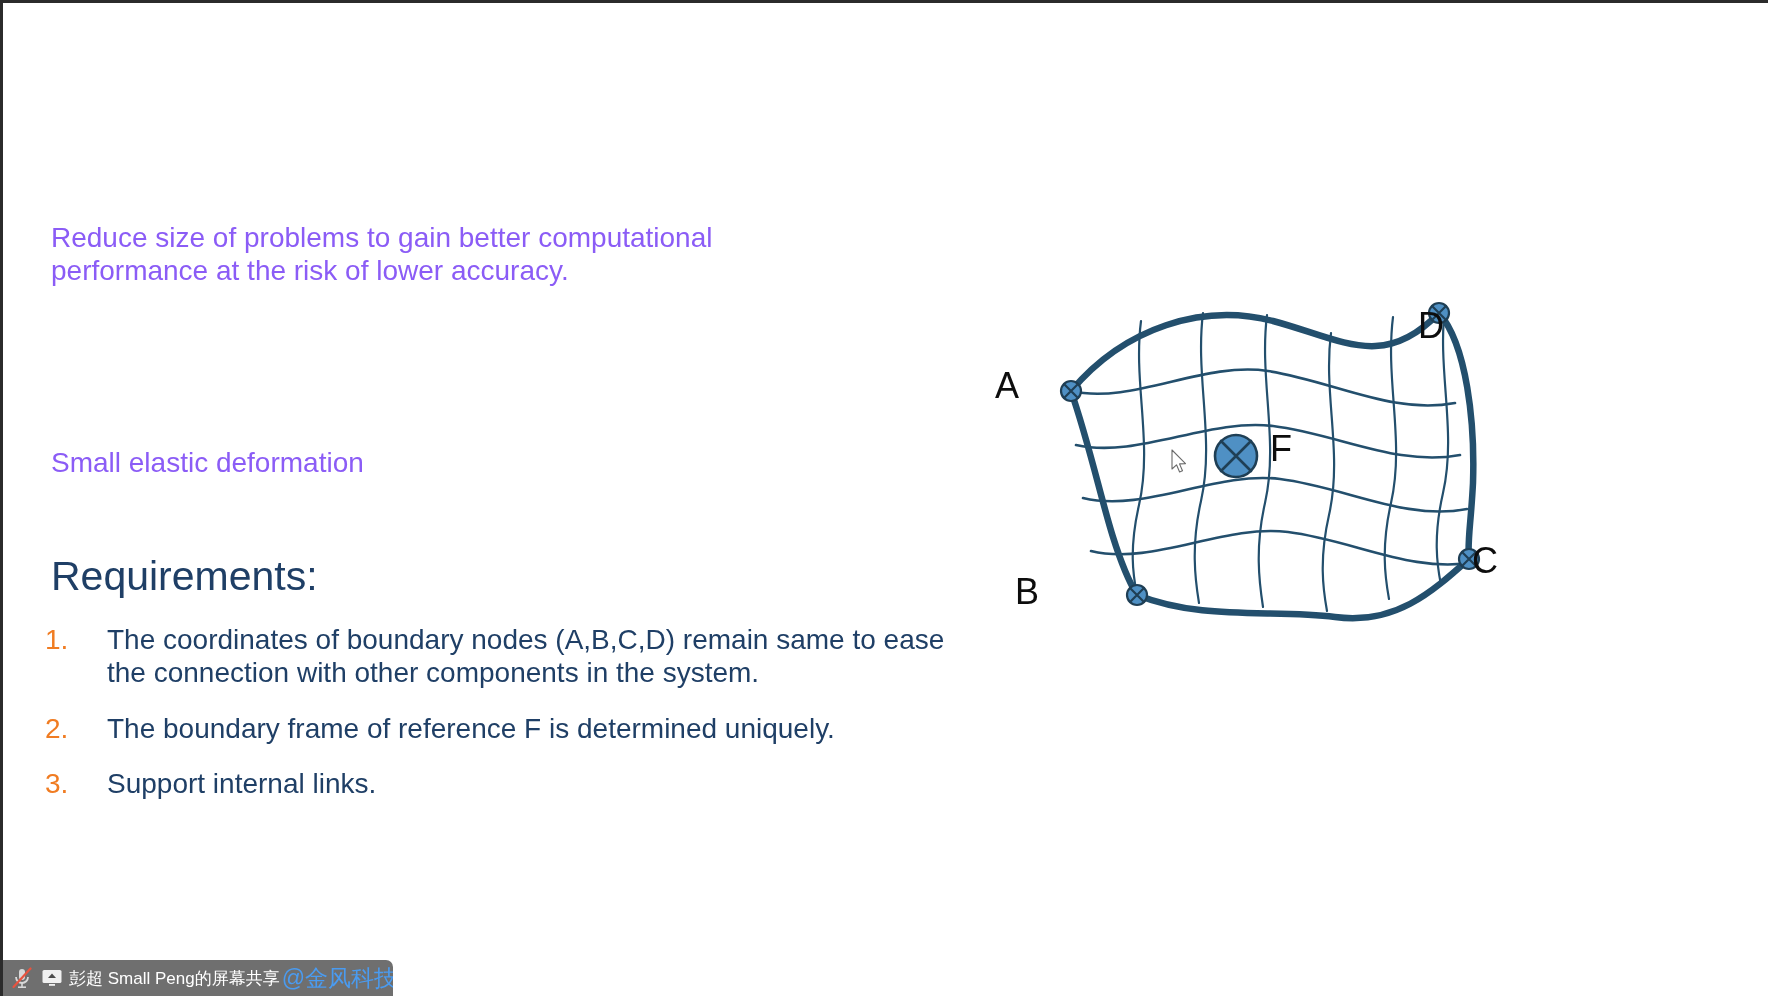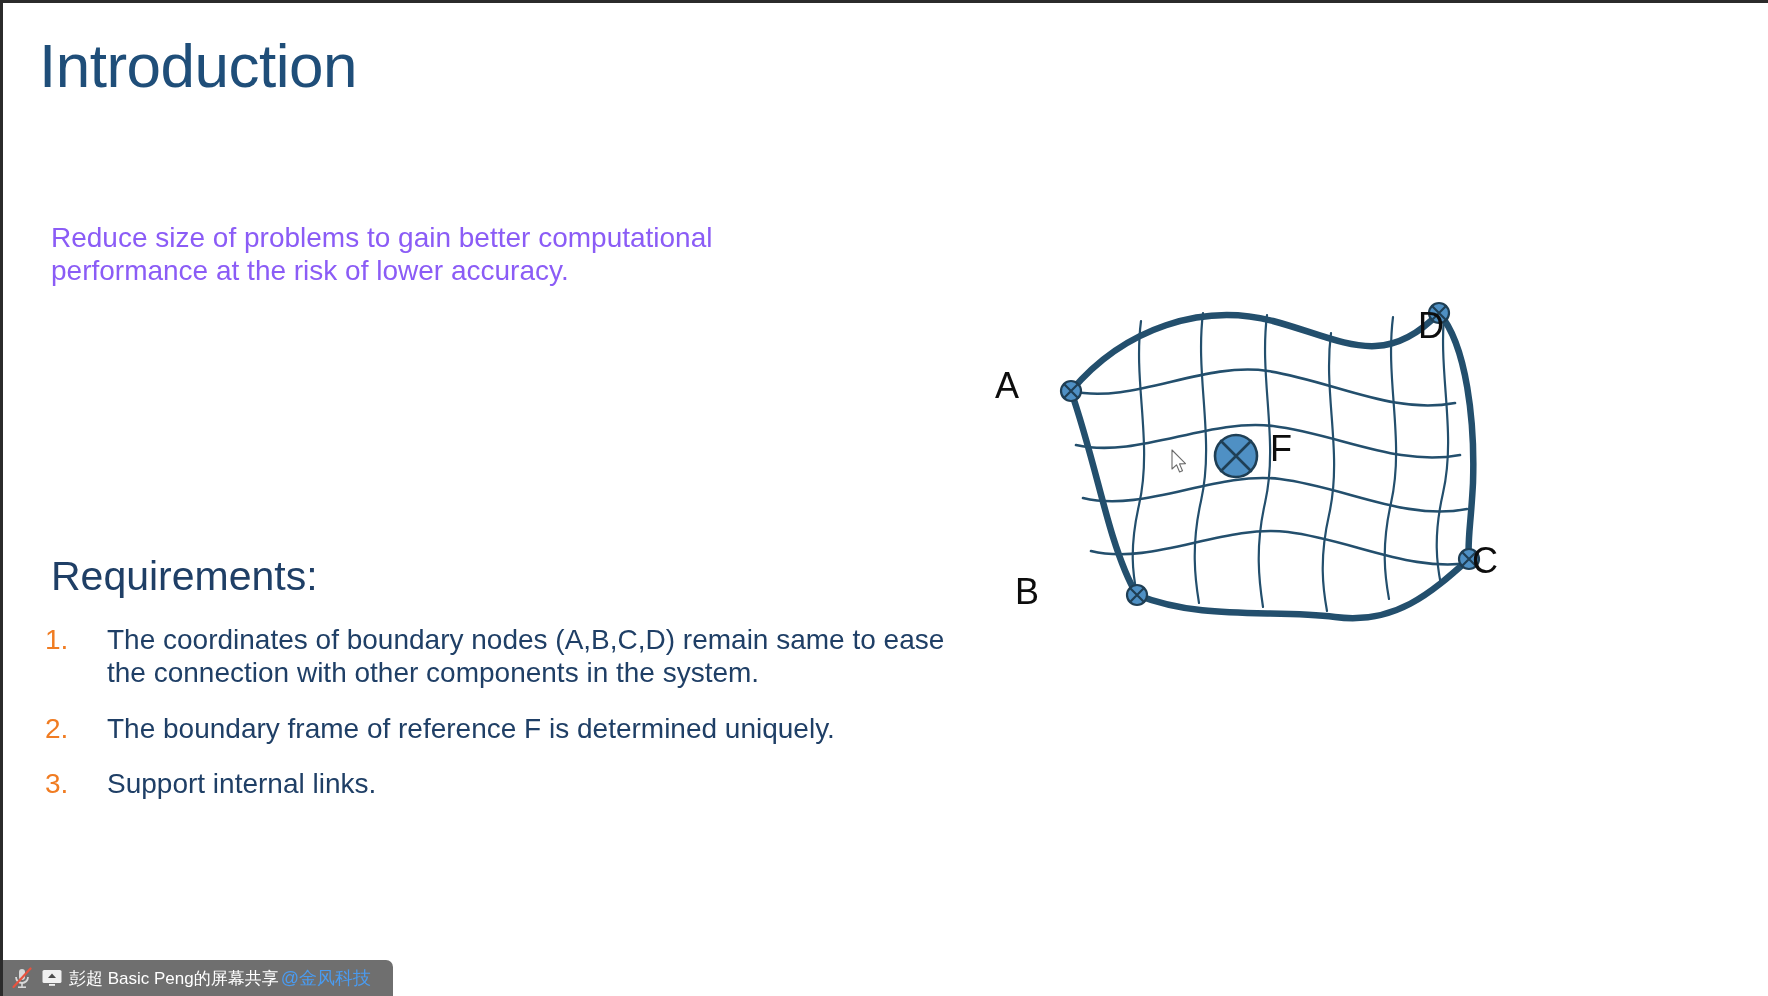--- a/index.html
+++ b/index.html
@@ -150,35 +150,35 @@
   }
   .tb-text {
     color: #ffffff;
     font-size: 17px;
     white-space: nowrap;
     font-family: "Liberation Sans", sans-serif;
     letter-spacing: 0px;
   }
   .tb-handle {
     color: #4a9bf0;
-    font-size: 18px;
+    font-size: 23px;
     white-space: nowrap;
     margin-left: 2px;
     font-family: "Liberation Sans", sans-serif;
   }
 </style>
 </head>
 <body>
 
 <div id="slide">
 
-  <div class="title">Introduction</div>
 
   <div class="body-para para-motivation">Reduce size of problems to gain better computational performance at the risk of lower accuracy.</div>
 
+  <div class="body-para para-assumption">Small elastic deformation</div>
 
   <div class="section-head head-requirements">Requirements:</div>
 
   <div class="req-list">
     <div class="req-item">
       <div class="req-num">1.</div>
       <div class="req-text">The coordinates of boundary nodes (A,B,C,D) remain same to ease the connection with other components in the system.</div>
     </div>
     <div class="req-item">
       <div class="req-num">2.</div>
@@ -267,17 +267,17 @@
         <line x1="3.5" y1="21" x2="20.5" y2="2.5" stroke="#e8533f" stroke-width="2.2" stroke-linecap="round"></line>
       </svg>
     </span>
     <span class="tb-icon">
       <svg width="22" height="22" viewBox="0 0 22 22" xmlns="http://www.w3.org/2000/svg">
         <rect x="1.5" y="3" width="19" height="13" rx="1.6" fill="#f0f0f0"></rect>
         <rect x="8" y="17" width="6" height="1.8" fill="#f0f0f0"></rect>
         <path d="M 11 6.5 L 15 11 L 7 11 Z" fill="#4b4b4b"></path>
       </svg>
     </span>
-    <span class="tb-text">彭超 Basic Peng的屏幕共享</span>
+    <span class="tb-text">彭超 Small Peng的屏幕共享</span>
     <span class="tb-handle">@金风科技</span>
   </div>
 
 </div>
 
 </body></html>

